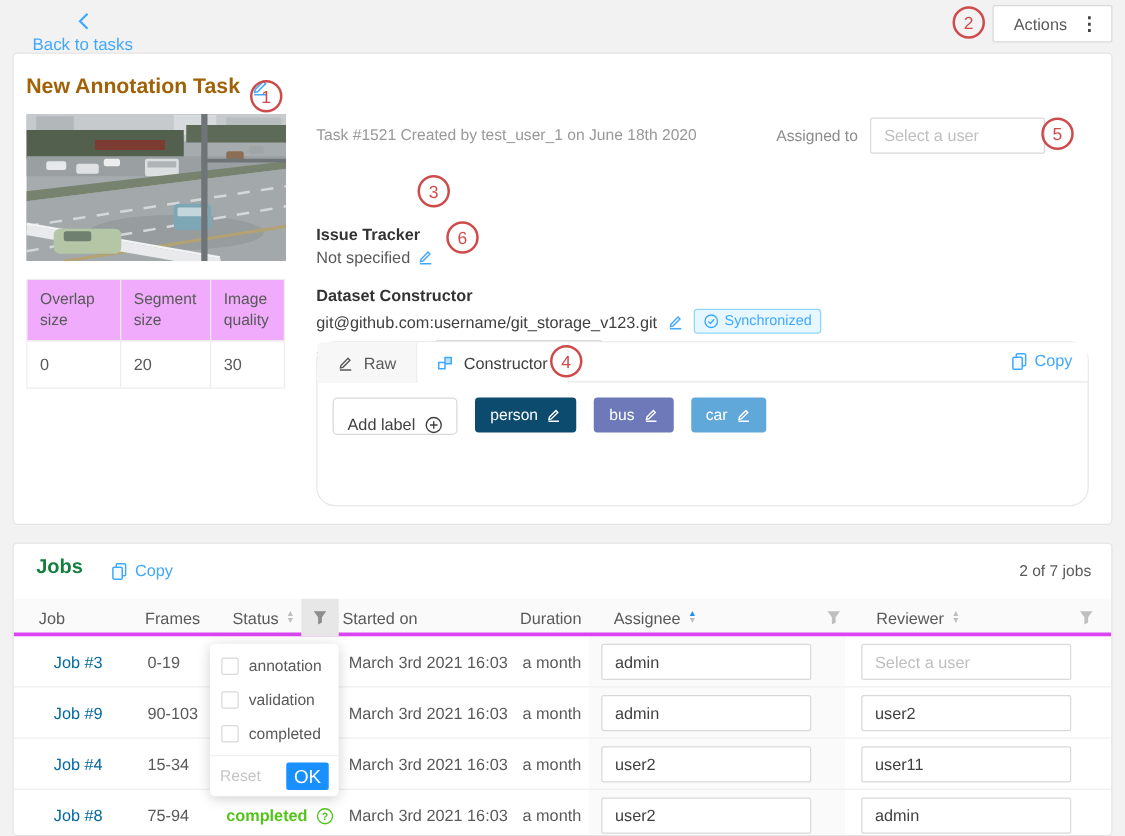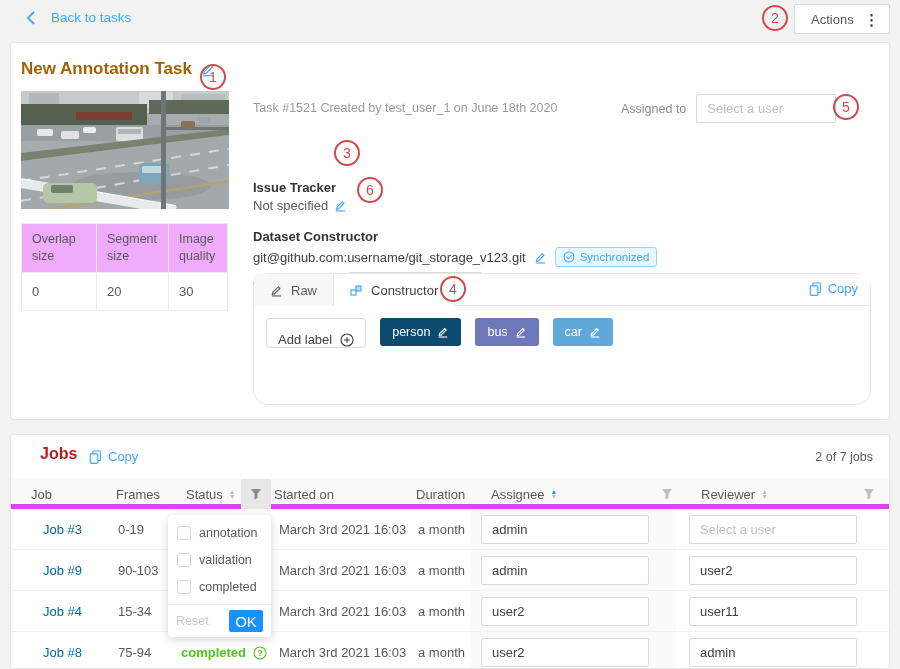--- a/index.html
+++ b/index.html
@@ -6,22 +6,22 @@
   html,body { width:900px; height:669px; }
   body {
     font-family: "Liberation Sans", sans-serif;
     background:#f2f2f2; color:#404040; font-size:13px;
     position:relative; overflow:hidden;
   }
   .page { position:absolute; inset:0; }
 
   
   .topbar { position:absolute; left:0; top:0; width:900px; height:38px; }
-  .back-link { position:absolute; left:26px; top:10px; display:flex; align-items:center; gap:16px;
-    color:#40a9ff; cursor:pointer; font-size:13.5px; text-decoration:none; }
+  .back-link { position:absolute; left:26px; top:10px; display:flex; align-items:center; gap:4px;
+    color:#40a9ff; cursor:pointer; font-size:13.5px; text-decoration:none;flex-direction:column; }
   .actions-btn { position:absolute; right:10px; top:4px; height:30px; width:96px;
     background:#fff; border:1px solid #d9d9d9; border-radius:2px;
     display:flex; align-items:center; justify-content:space-between; padding:0 10px 0 16px;
     color:#595959; cursor:pointer; font-size:13px; }
   .kebab { font-size:15px; font-weight:bold; color:#404040; letter-spacing:0; line-height:1; }
 
   
   .card { position:absolute; background:#fff; border:1px solid #e4e4e4; border-radius:4px; }
   .main-card { left:10px; top:42px; width:880px; height:378px; }
   .jobs-card { left:10px; top:434px; width:880px; height:235px; overflow:hidden; }
@@ -70,27 +70,27 @@
   .tab.active { background:#fff; color:#404040; margin-bottom:-1px; height:33px; }
   .copy-link { position:absolute; right:12px; top:7px; display:flex; align-items:center; gap:6px;
     color:#40a9ff; font-size:13px; cursor:pointer; }
   .tab-content { padding:12px; display:flex; align-items:flex-start; gap:14px; }
   .add-label-btn { height:30px; border:1px solid #d9d9d9; border-radius:4px; background:#fff;
     display:flex; align-items:flex-end; gap:8px; padding:0 11px; font-size:13px; color:#404040; cursor:pointer; }
   .chip { height:28px; border-radius:3px; color:#fff; font-size:12.5px;
     display:flex; align-items:center; gap:7px; padding:0 12px; cursor:pointer; }
 
   
-  .jobs-title { position:absolute; left:29px; top:10px; font-size:16px; font-weight:700; color:#b91c1c;
+  .jobs-title { position:absolute; left:18px; top:10px; font-size:16px; font-weight:700; color:#15803d;
     display:flex; align-items:center; }
   .jobs-copy { position:absolute; left:78px; top:14px; display:flex; align-items:center; gap:6px;
     color:#40a9ff; font-size:13px; cursor:pointer; }
   .jobs-count { position:absolute; right:16px; top:15px; color:#595959; font-size:12.5px; }
   .thead { position:absolute; left:0; top:44px; width:878px; height:30px; background:#fafafa;
-    border-bottom:5px solid #d946ef; font-size:13px; color:#595959; }
+    border-bottom:3px solid #d946ef; font-size:13px; color:#595959; }
   .th { position:absolute; top:0; height:30px; display:flex; align-items:center; gap:6px; }
   .funnel-box { position:absolute; left:230px; top:0; width:30px; height:30px; background:#e7e7e7;
     display:flex; align-items:center; justify-content:center; cursor:pointer; }
   .carets { display:inline-flex; flex-direction:column; line-height:5px; font-size:7px; color:#bfbfbf; }
   .caret-up-active { color:#1890ff; }
   .sorted-col-bg { position:absolute; left:460px; top:74px; width:205px; height:161px; background:#fafafa; }
   .trow { position:absolute; left:0; width:878px; height:41px; border-bottom:1px solid #f0f0f0; }
   .td { position:absolute; top:0; height:41px; display:flex; align-items:center; font-size:13px; color:#595959; }
   .job-link { color:#0369a1; cursor:pointer; }
   .status-completed { color:#52c41a; font-weight:600; display:flex; align-items:center; gap:7px; }

